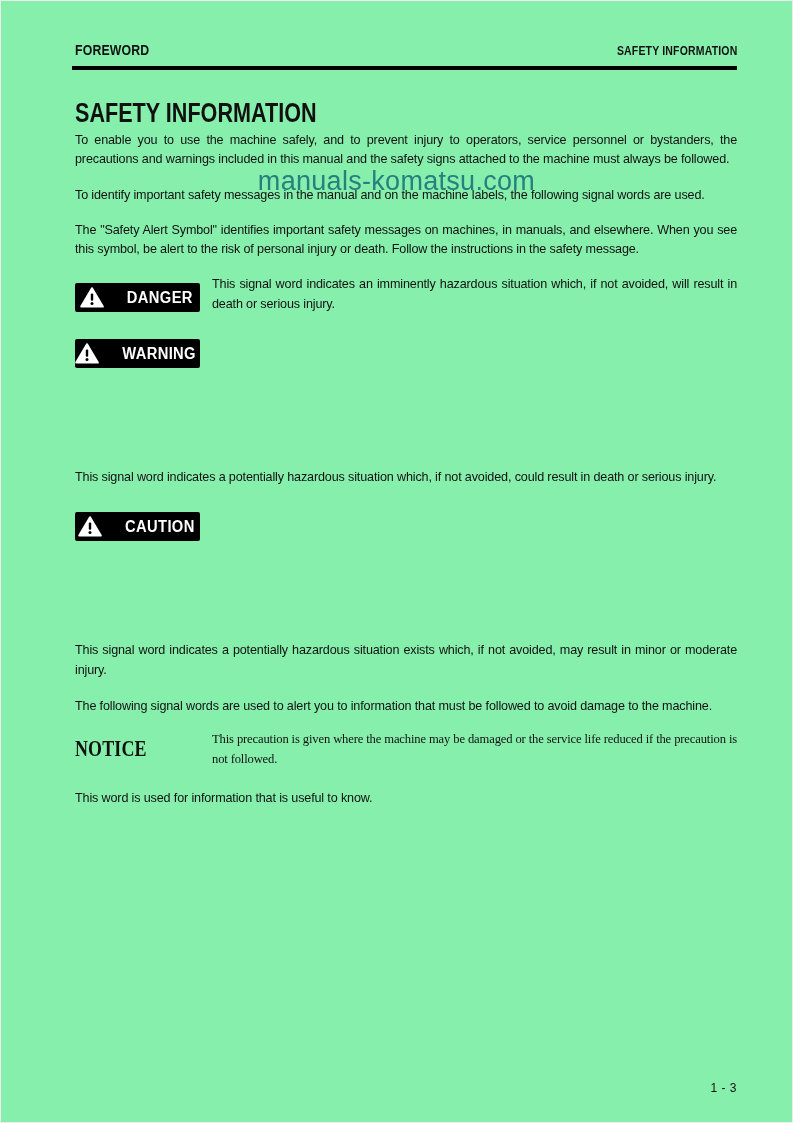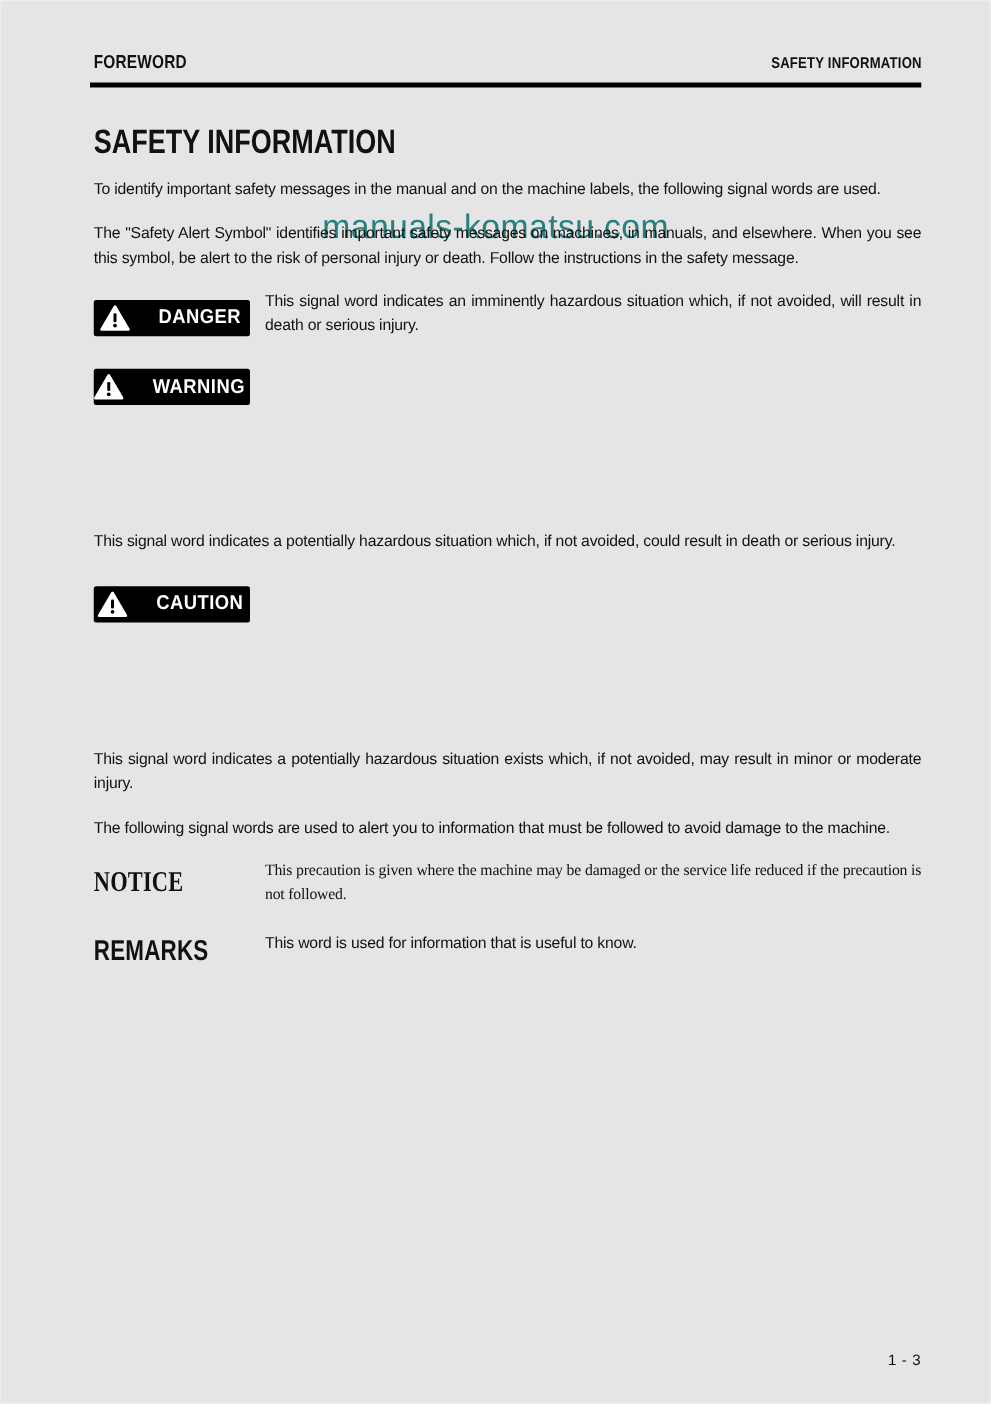--- a/index.html
+++ b/index.html
@@ -1,19 +1,19 @@
 <!DOCTYPE html>
 <html><head>
 <meta charset="utf-8">
 <style>
   html,body{margin:0;padding:0;background:#ffffff;}
   .page{
     position:relative;
     width:793px;height:1123px;
-    background:#e5e5e5;
+    background:#86efac;
     font-family:"Liberation Sans","DejaVu Sans",sans-serif;
     color:#111111;
     overflow:hidden;
     box-shadow:inset 0 0 0 1px #ededed;
   }
   
   .page-header{
     position:absolute;top:41px;left:75px;right:56px;
     display:flex;justify-content:space-between;align-items:baseline;
   }
@@ -93,20 +93,21 @@
     <span class="hdr-right">SAFETY INFORMATION</span>
   </header>
   <div class="rule"></div>
 
   <div class="watermark" style="color: rgb(39, 128, 126);">manuals-komatsu.com</div>
 
   <main class="content">
 
     <h1 class="title">SAFETY INFORMATION</h1>
 
+    <p class="body-text">To enable you to use the machine safely, and to prevent injury to operators, service personnel or bystanders, the precautions and warnings included in this manual and the safety signs attached to the machine must always be followed.</p>
     <p class="body-text" style="margin-top:16px">To identify important safety messages in the manual and on the machine labels, the following signal words are used.</p>
     <p class="body-text" style="margin-top:16px">The "Safety Alert Symbol" identifies important safety messages on machines, in manuals, and elsewhere. When you see this symbol, be alert to the risk of personal injury or death. Follow the instructions in the safety message.</p>
 
     <div class="sig-row mt-a">
       <div class="badge-col">
         <div class="badge">
           <svg class="tri-icon" width="24" height="21" viewBox="0 0 24 21">
             <path d="M12 1.2 L22.8 19.6 H1.2 Z" fill="#ffffff" stroke="#ffffff" stroke-width="2" stroke-linejoin="round"></path>
             <rect x="10.8" y="6.6" width="2.4" height="7.2" rx="1" fill="#000000"></rect>
             <circle cx="12" cy="16.4" r="1.5" fill="#000000"></circle>
@@ -148,23 +149,20 @@
     <p class="body-text mt-b">The following signal words are used to alert you to information that must be followed to avoid damage to the machine.</p>
 
     <div class="note-row first">
       <div class="badge-col">
         <h2 class="note-label pad1">NOTICE</h2>
       </div>
       <p class="body-text sig-desc">This precaution is given where the machine may be damaged or the service life reduced if the precaution is not followed.</p>
     </div>
 
     <div class="note-row second">
-      <div class="badge-col">
-        <h2 class="note-label pad2">REMARKS</h2>
-      </div>
       <p class="body-text sig-desc">This word is used for information that is useful to know.</p>
     </div>
 
   </main>
 
   <div class="footer">1 - 3</div>
 
 </div>
 
 </body></html>

